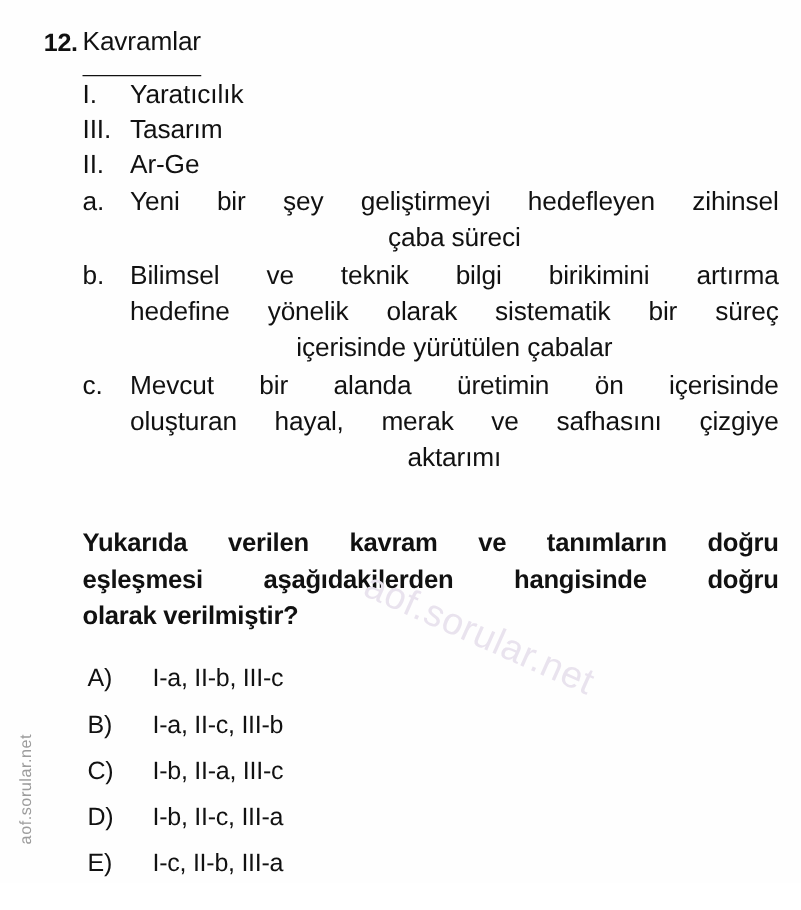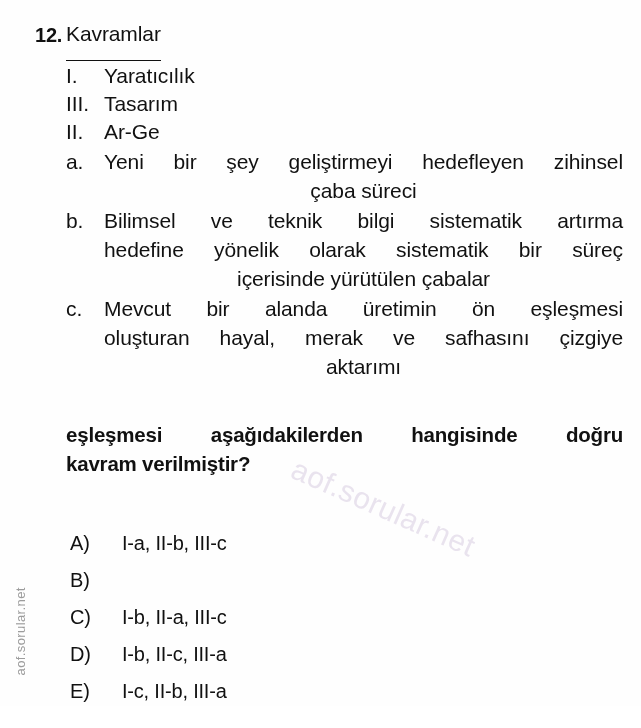--- a/index.html
+++ b/index.html
@@ -211,52 +211,54 @@
         <span class="def-label">a.</span>
         <span class="def-text">
           <span class="just">Yeni bir şey geliştirmeyi hedefleyen zihinsel</span>
           <span class="last">çaba süreci</span>
         </span>
       </div>
 
       <div class="def-row">
         <span class="def-label">b.</span>
         <span class="def-text">
-          <span class="just">Bilimsel ve teknik bilgi sistematik artırma</span>
+          <span class="just">Bilimsel ve teknik bilgi birikimini artırma</span>
           <span class="just">hedefine yönelik olarak sistematik bir süreç</span>
           <span class="last">içerisinde yürütülen çabalar</span>
         </span>
       </div>
 
       <div class="def-row">
         <span class="def-label">c.</span>
         <span class="def-text">
-          <span class="just">Mevcut bir alanda üretimin ön eşleşmesi</span>
+          <span class="just">Mevcut bir alanda üretimin ön içerisinde</span>
           <span class="just">oluşturan hayal, merak ve safhasını çizgiye</span>
           <span class="last">aktarımı</span>
         </span>
       </div>
 
     </div>
   </div>
 
   <div class="stem">
+    <span class="just">Yukarıda verilen kavram ve tanımların doğru</span>
     <span class="just">eşleşmesi aşağıdakilerden hangisinde doğru</span>
-    <span class="last">kavram verilmiştir?</span>
+    <span class="last">olarak verilmiştir?</span>
   </div>
 
   <div class="wm-diagonal">aof.sorular.net</div>
 
   <div class="options">
     <div class="option-row">
       <span class="option-letter">A)</span>
       <span class="option-text">I-a, II-b, III-c</span>
     </div>
     <div class="option-row">
       <span class="option-letter">B)</span>
+      <span class="option-text">I-a, II-c, III-b</span>
     </div>
     <div class="option-row">
       <span class="option-letter">C)</span>
       <span class="option-text">I-b, II-a, III-c</span>
     </div>
     <div class="option-row">
       <span class="option-letter">D)</span>
       <span class="option-text">I-b, II-c, III-a</span>
     </div>
     <div class="option-row">

